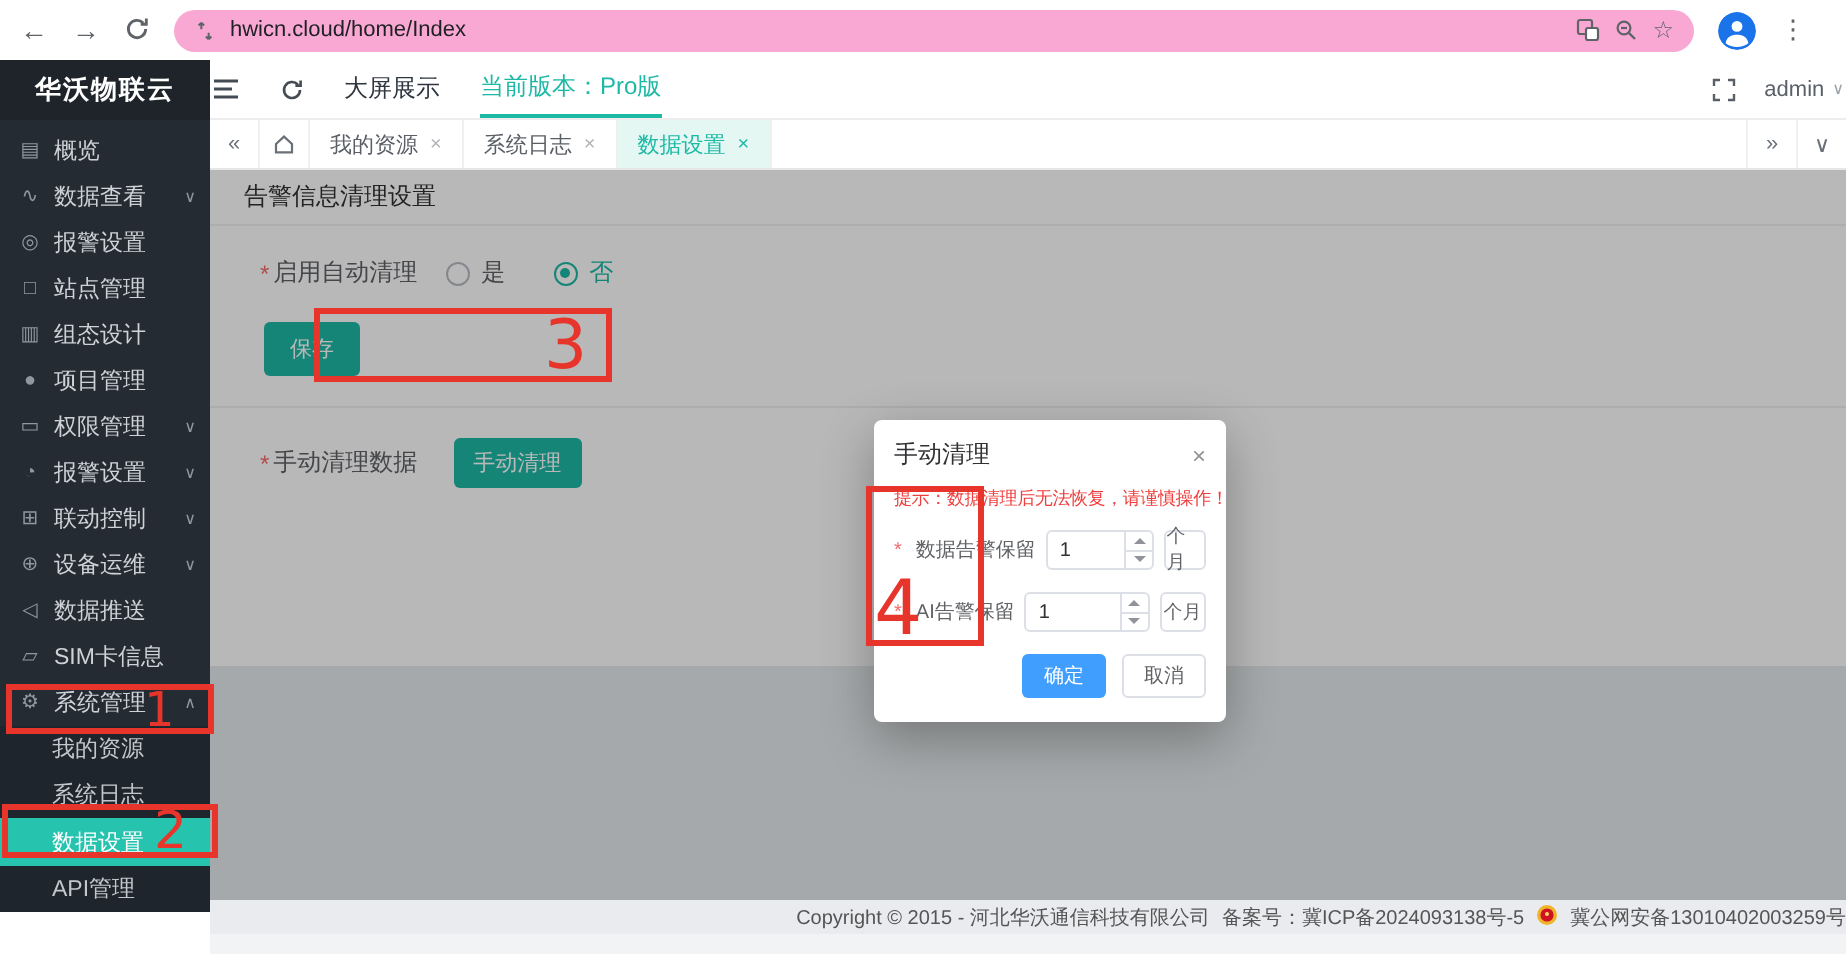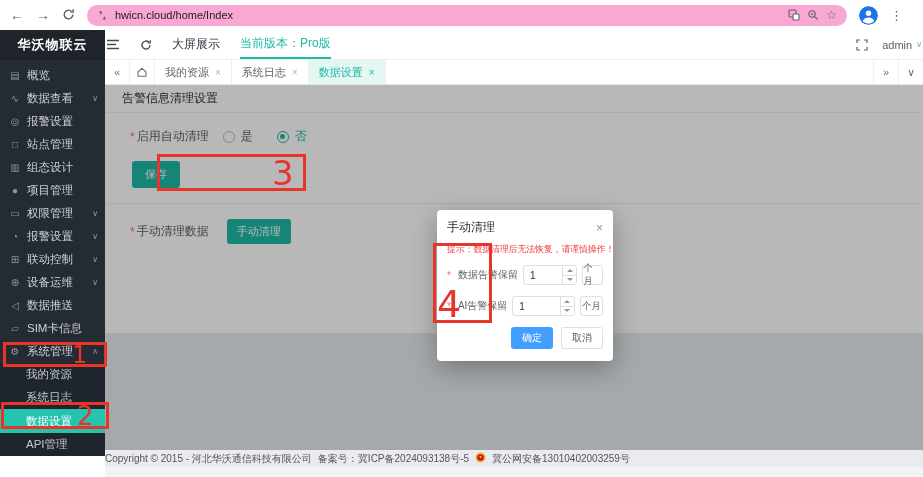--- a/index.html
+++ b/index.html
@@ -55,21 +55,21 @@
   .ropt{display:flex;align-items:center;gap:6px;cursor:pointer;}
   .rd{width:12px;height:12px;border:1px solid #b8bcc2;border-radius:50%;box-sizing:border-box;background:#fff;position:relative;}
   .rd.on{border-color:var(--teal);}
   .rd.on::after{content:"";position:absolute;left:2.5px;top:2.5px;width:5px;height:5px;border-radius:50%;background:var(--teal);}
   .ropt.sel{color:var(--teal);}
   .tealbtn{background:var(--teal);color:#fff;border:none;border-radius:3px;font-size:11px;padding:6px 13px;cursor:pointer;font-family:inherit;}
   .save{margin:16px 0 0 27px;}
   .div2{border-top:1px solid #f0f0f0;margin-top:15px;}
   .manualbtn{margin-left:18px;padding:5px 10px;}
 
-  .foot{position:absolute;left:105px;top:450px;width:818px;height:17px;background:#e9ebee;display:flex;align-items:center;justify-content:flex-start;gap:6px;font-size:10px;color:#555;z-index:3;}
+  .foot{position:absolute;left:105px;top:450px;width:818px;height:17px;background:#e9ebee;display:flex;align-items:center;justify-content:flex-end;gap:6px;font-size:10px;color:#555;z-index:3;}
   .strip{position:absolute;left:105px;top:467px;width:818px;height:10px;background:#f2f3f5;}
 
   
   .ovl{position:absolute;left:105px;top:85px;width:818px;height:365px;background:rgba(0,0,0,0.28);z-index:10;}
 
   
   .modal{position:absolute;left:437px;top:210px;width:176px;background:#fff;border-radius:4px;box-shadow:0 8px 26px rgba(0,0,0,.3);padding:9px 10px 12px;box-sizing:border-box;z-index:30;}
   .m-head{display:flex;justify-content:space-between;align-items:center;font-size:12px;color:#303133;margin-bottom:7px;}
   .m-x{color:#909399;font-size:12px;cursor:pointer;}
   .m-warn{color:#f03e3e;font-size:9px;white-space:nowrap;margin-bottom:9px;letter-spacing:-0.2px;}

